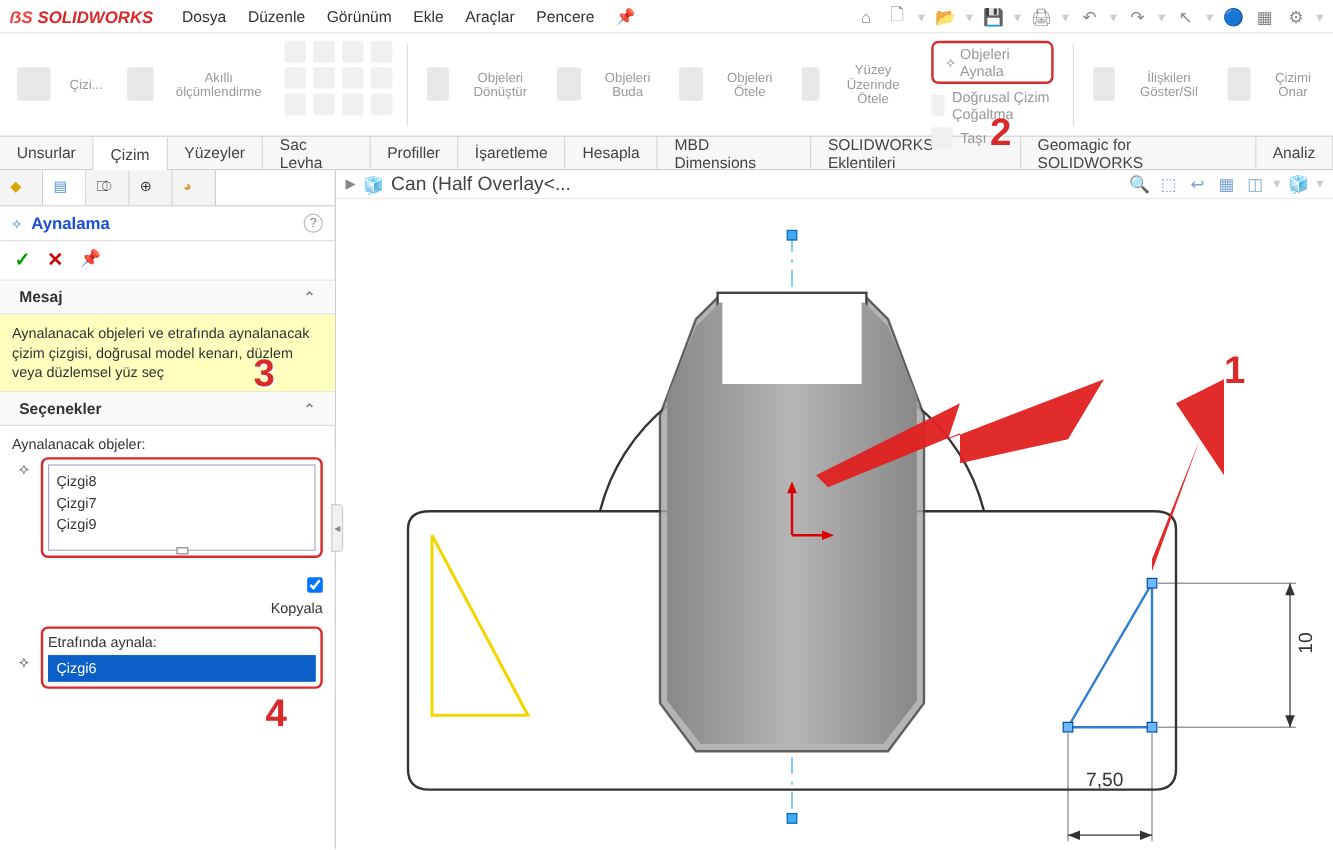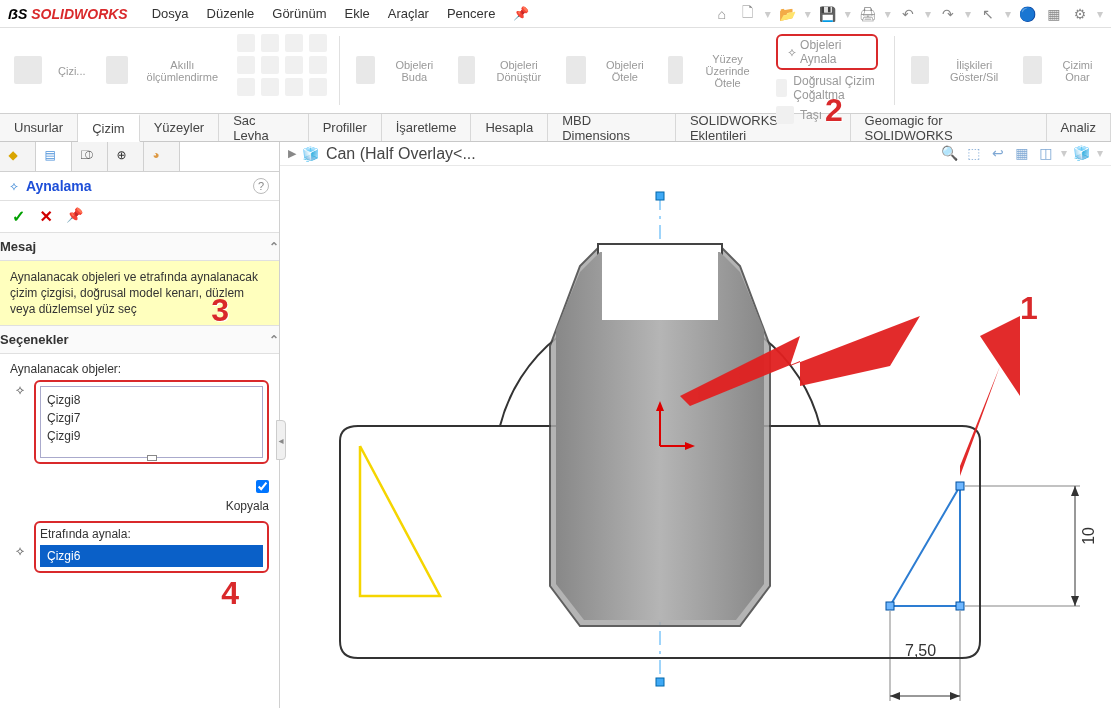--- a/index.html
+++ b/index.html
@@ -1,21 +1,21 @@
 <!DOCTYPE html>
 <html><head>
 <meta charset="utf-8">
 <style>
 * { box-sizing: border-box; margin: 0; padding: 0; font-family: "Segoe UI", Arial, sans-serif; }
 body { width: 1111px; height: 708px; background: #fff; overflow: hidden; font-size: 12px; color: #333; position: relative; }
 
 
 .titlebar { height: 28px; display: flex; align-items: center; padding: 0 8px; background: #fff; border-bottom: 1px solid #e0e0e0; }
 .logo { font-weight: bold; font-style: italic; color: #d9292b; font-size: 14px; margin-right: 24px; }
-.logo .ds { color: #000000; }
+.logo .ds { color: #ef4444; }
 .menu { display: flex; gap: 18px; }
 .menu span { font-size: 13px; color: #333; cursor: pointer; }
 .menu-right { margin-left: auto; display: flex; gap: 8px; align-items: center; }
 .menu-right .ico { width: 18px; height: 18px; display: flex; align-items: center; justify-content: center; color: #888; font-size: 14px; }
 .menu-right .sep { color: #ccc; }
 
 
 .ribbon { height: 86px; background: #fff; border-bottom: 1px solid #d0d0d0; display: flex; padding: 4px 8px; gap: 8px; position: relative; }
 .ribbon-group { display: flex; flex-direction: row; align-items: center; justify-content: flex-start; padding: 0 6px; gap: 16px; color: #999; font-size: 11px; }
 .ribbon-group .big-ico { width: 28px; height: 28px; background: #e8e8e8; border-radius: 2px; margin-bottom: 2px; }
@@ -43,21 +43,21 @@
 .panel-tab { width: 36px; display: flex; align-items: center; justify-content: center; border-right: 1px solid #d0d0d0; background: #f4f4f4; }
 .panel-tab.active { background: #fff; }
 .panel-tab svg, .panel-tab .pico { width: 18px; height: 18px; }
 .prop-header { display: flex; align-items: center; padding: 6px 10px; gap: 8px; border-bottom: 1px solid #e0e0e0; }
 .prop-header .ttl { font-size: 14px; font-weight: 600; color: #1d4ed8; }
 .prop-header .help { margin-left: auto; color: #888; border: 1px solid #bbb; border-radius: 50%; width: 16px; height: 16px; font-size: 11px; display: flex; align-items: center; justify-content: center; }
 .prop-actions { display: flex; gap: 14px; padding: 6px 12px; border-bottom: 1px solid #e0e0e0; }
 .prop-actions .ok { color: #00a000; font-size: 16px; font-weight: bold; }
 .prop-actions .cancel { color: #d00000; font-size: 16px; font-weight: bold; }
 .prop-actions .pin { color: #888; font-size: 14px; }
-.section-hdr { display: flex; align-items: flex-end; padding: 6px 0; font-size: 13px; font-weight: 600; color: #333; border-bottom: 1px solid #e0e0e0; background: #fafafa; }
+.section-hdr { display: flex; align-items: flex-end; padding: 6px 16px; font-size: 13px; font-weight: 600; color: #333; border-bottom: 1px solid #e0e0e0; background: #fafafa; }
 .section-hdr .chev { margin-left: auto; color: #888; font-size: 12px; }
 .msg-box { background: #ffffbe; padding: 8px 10px; font-size: 12px; line-height: 16px; color: #333; border-bottom: 1px solid #e0e0e0; }
 .options-body { padding: 8px 10px; }
 .field-label { font-size: 12px; margin-bottom: 4px; }
 .entity-box { border: 2px solid #d9292b; border-radius: 6px; padding: 4px; margin-bottom: 10px; }
 .entity-list { border: 1px solid #aac; background: #fff; min-height: 72px; padding: 4px 6px; font-size: 12px; line-height: 18px; position: relative; }
 .entity-list .handle { position: absolute; bottom: -4px; left: 50%; width: 10px; height: 6px; background: #fff; border: 1px solid #888; transform: translateX(-50%); }
 .chk-row { display: flex; align-items: flex-end; gap: 6px; margin: 6px 0 8px 18px; font-size: 12px; flex-direction: column; }
 .chk-row input { width: 13px; height: 13px; }
 .mirror-about { border: 2px solid #d9292b; border-radius: 6px; padding: 4px; }
@@ -149,25 +149,25 @@
     <div class="row">
         <div class="mi"></div>
         <div class="mi"></div>
         <div class="mi"></div>
         <div class="mi"></div>
       </div>
   </div>
   <div class="ribbon-sep"></div>
   <div class="ribbon-group">
     <div class="big-ico"></div>
+    <div class="lbl">Objeleri Dönüştür</div>
+  </div>
+  <div class="ribbon-group">
+    <div class="big-ico"></div>
     <div class="lbl">Objeleri Buda</div>
-  </div>
-  <div class="ribbon-group">
-    <div class="big-ico"></div>
-    <div class="lbl">Objeleri Dönüştür</div>
   </div>
   <div class="ribbon-group">
     <div class="big-ico"></div>
     <div class="lbl">Objeleri Ötele</div>
   </div>
   <div class="ribbon-group">
     <div class="big-ico"></div>
     <div class="lbl">Yüzey Üzerinde Ötele</div>
   </div>
   <div class="ribbon-txt-group">

